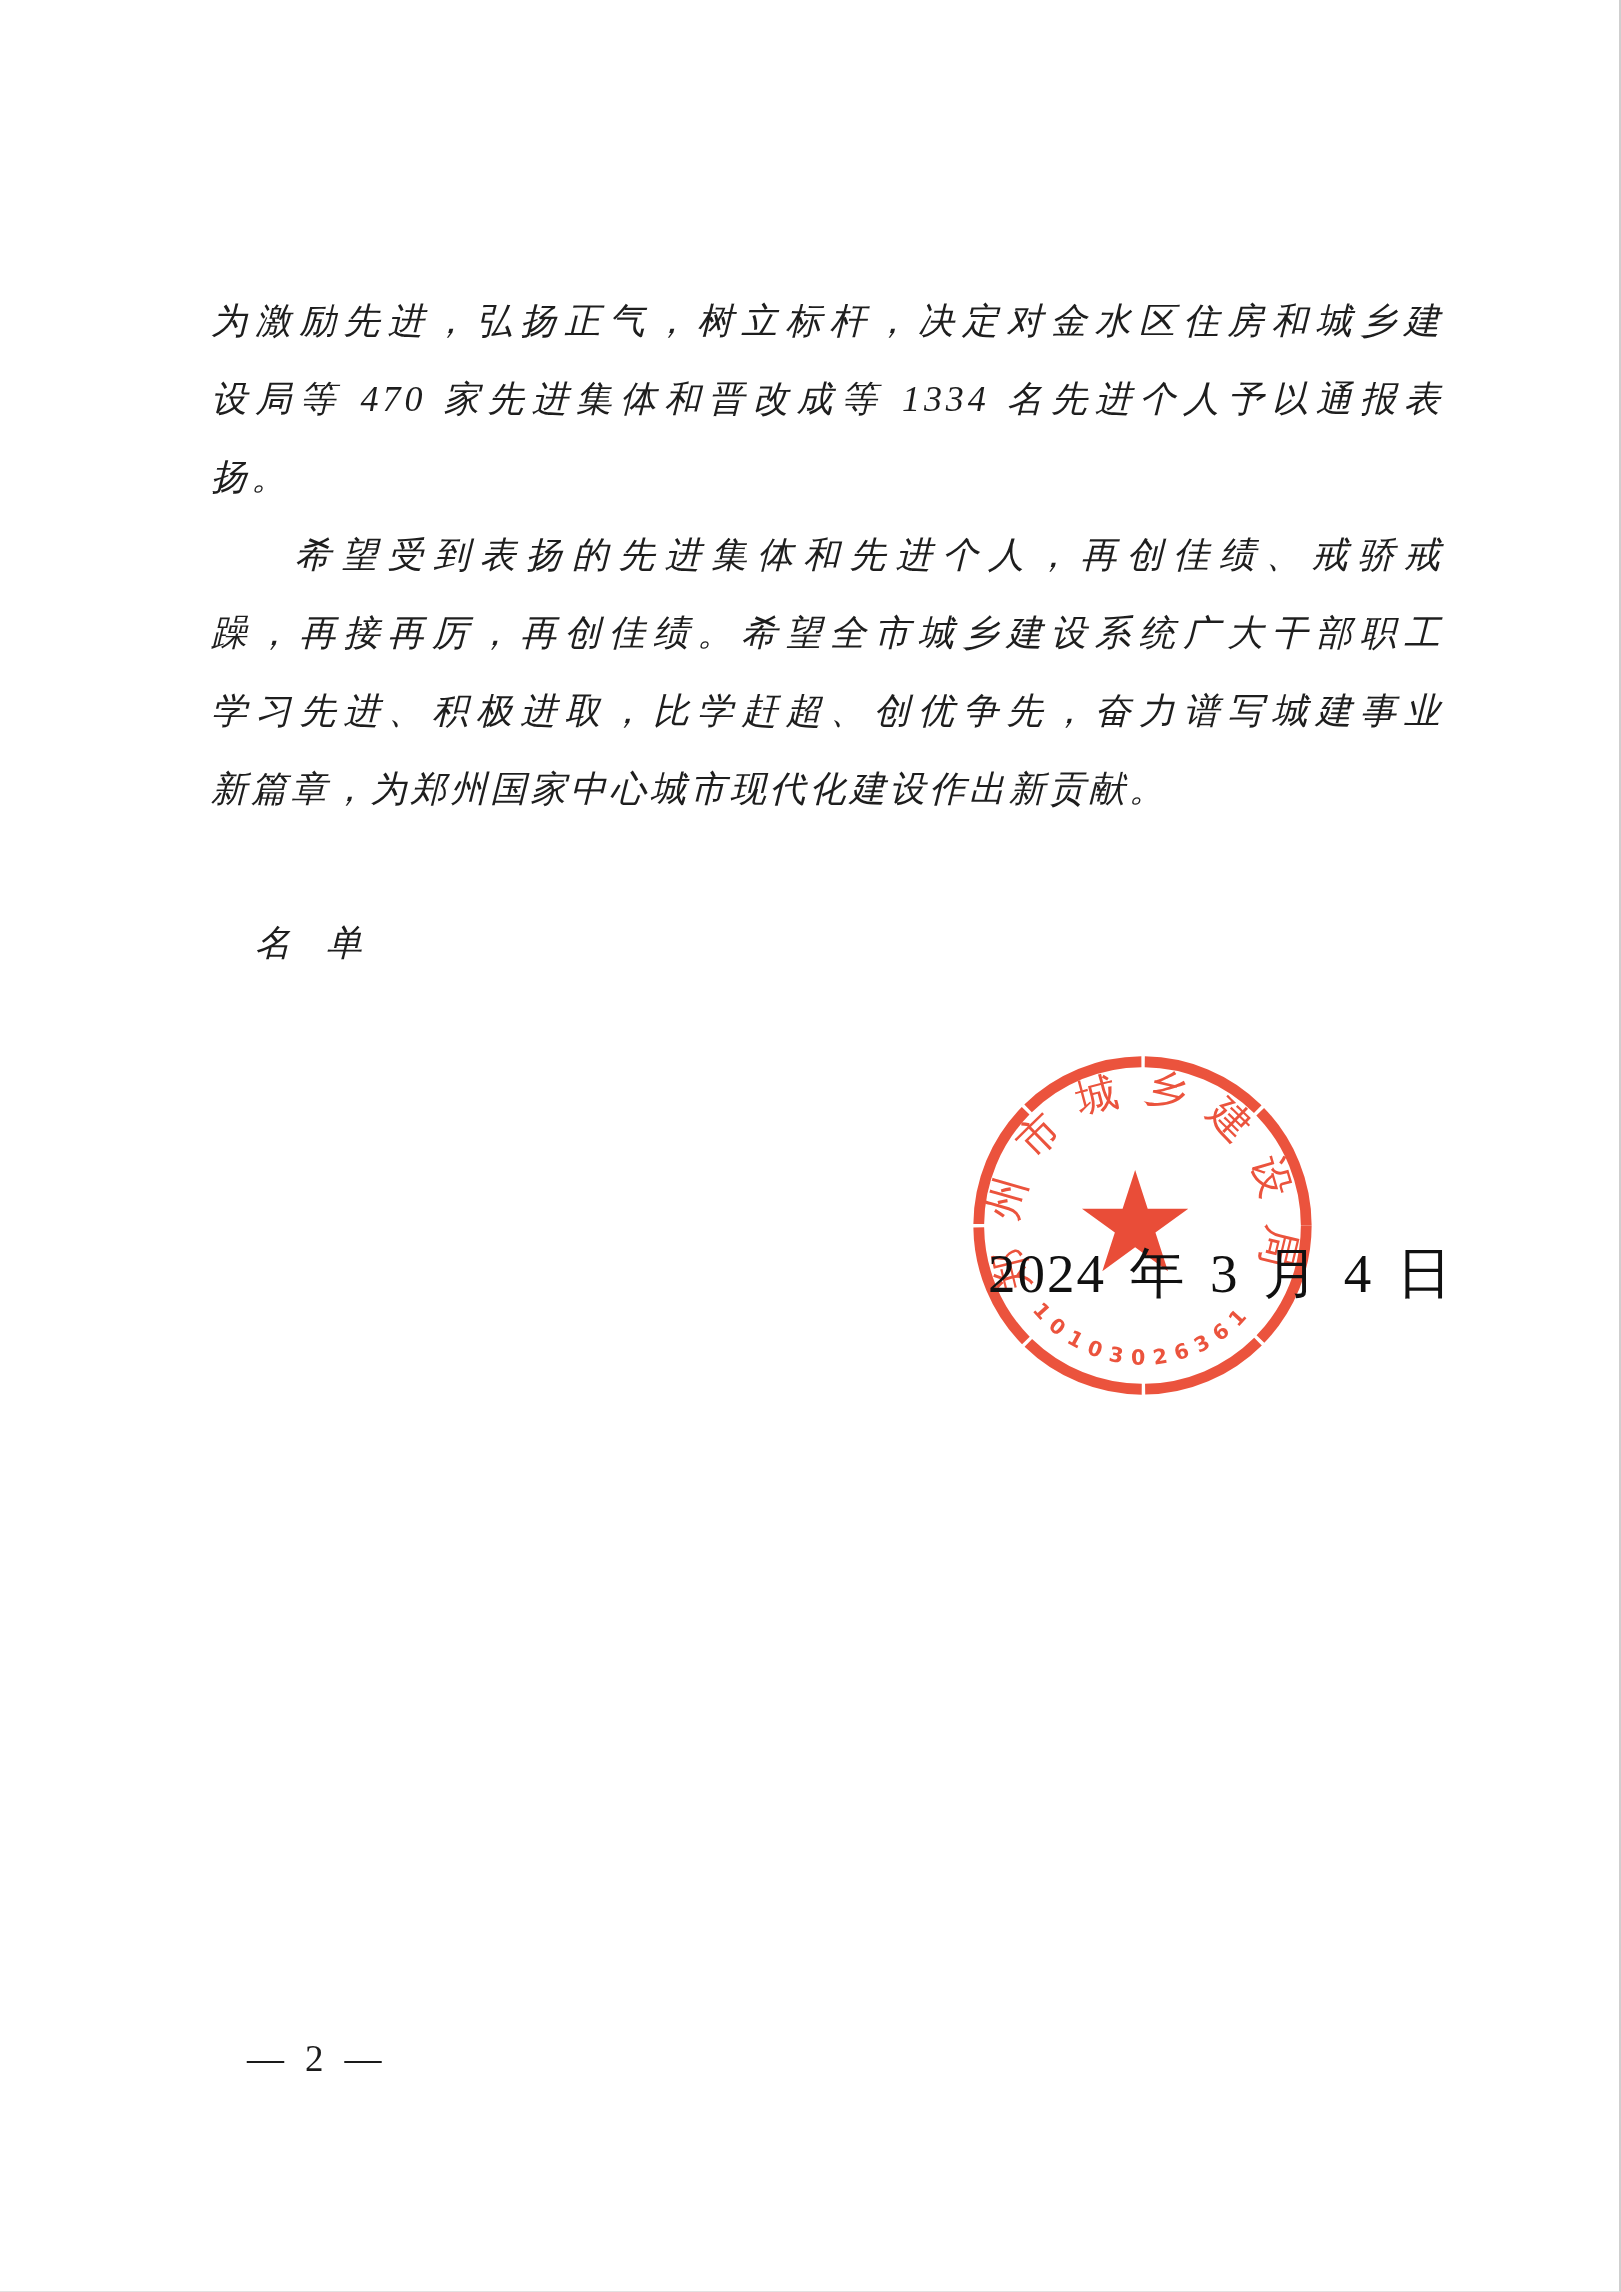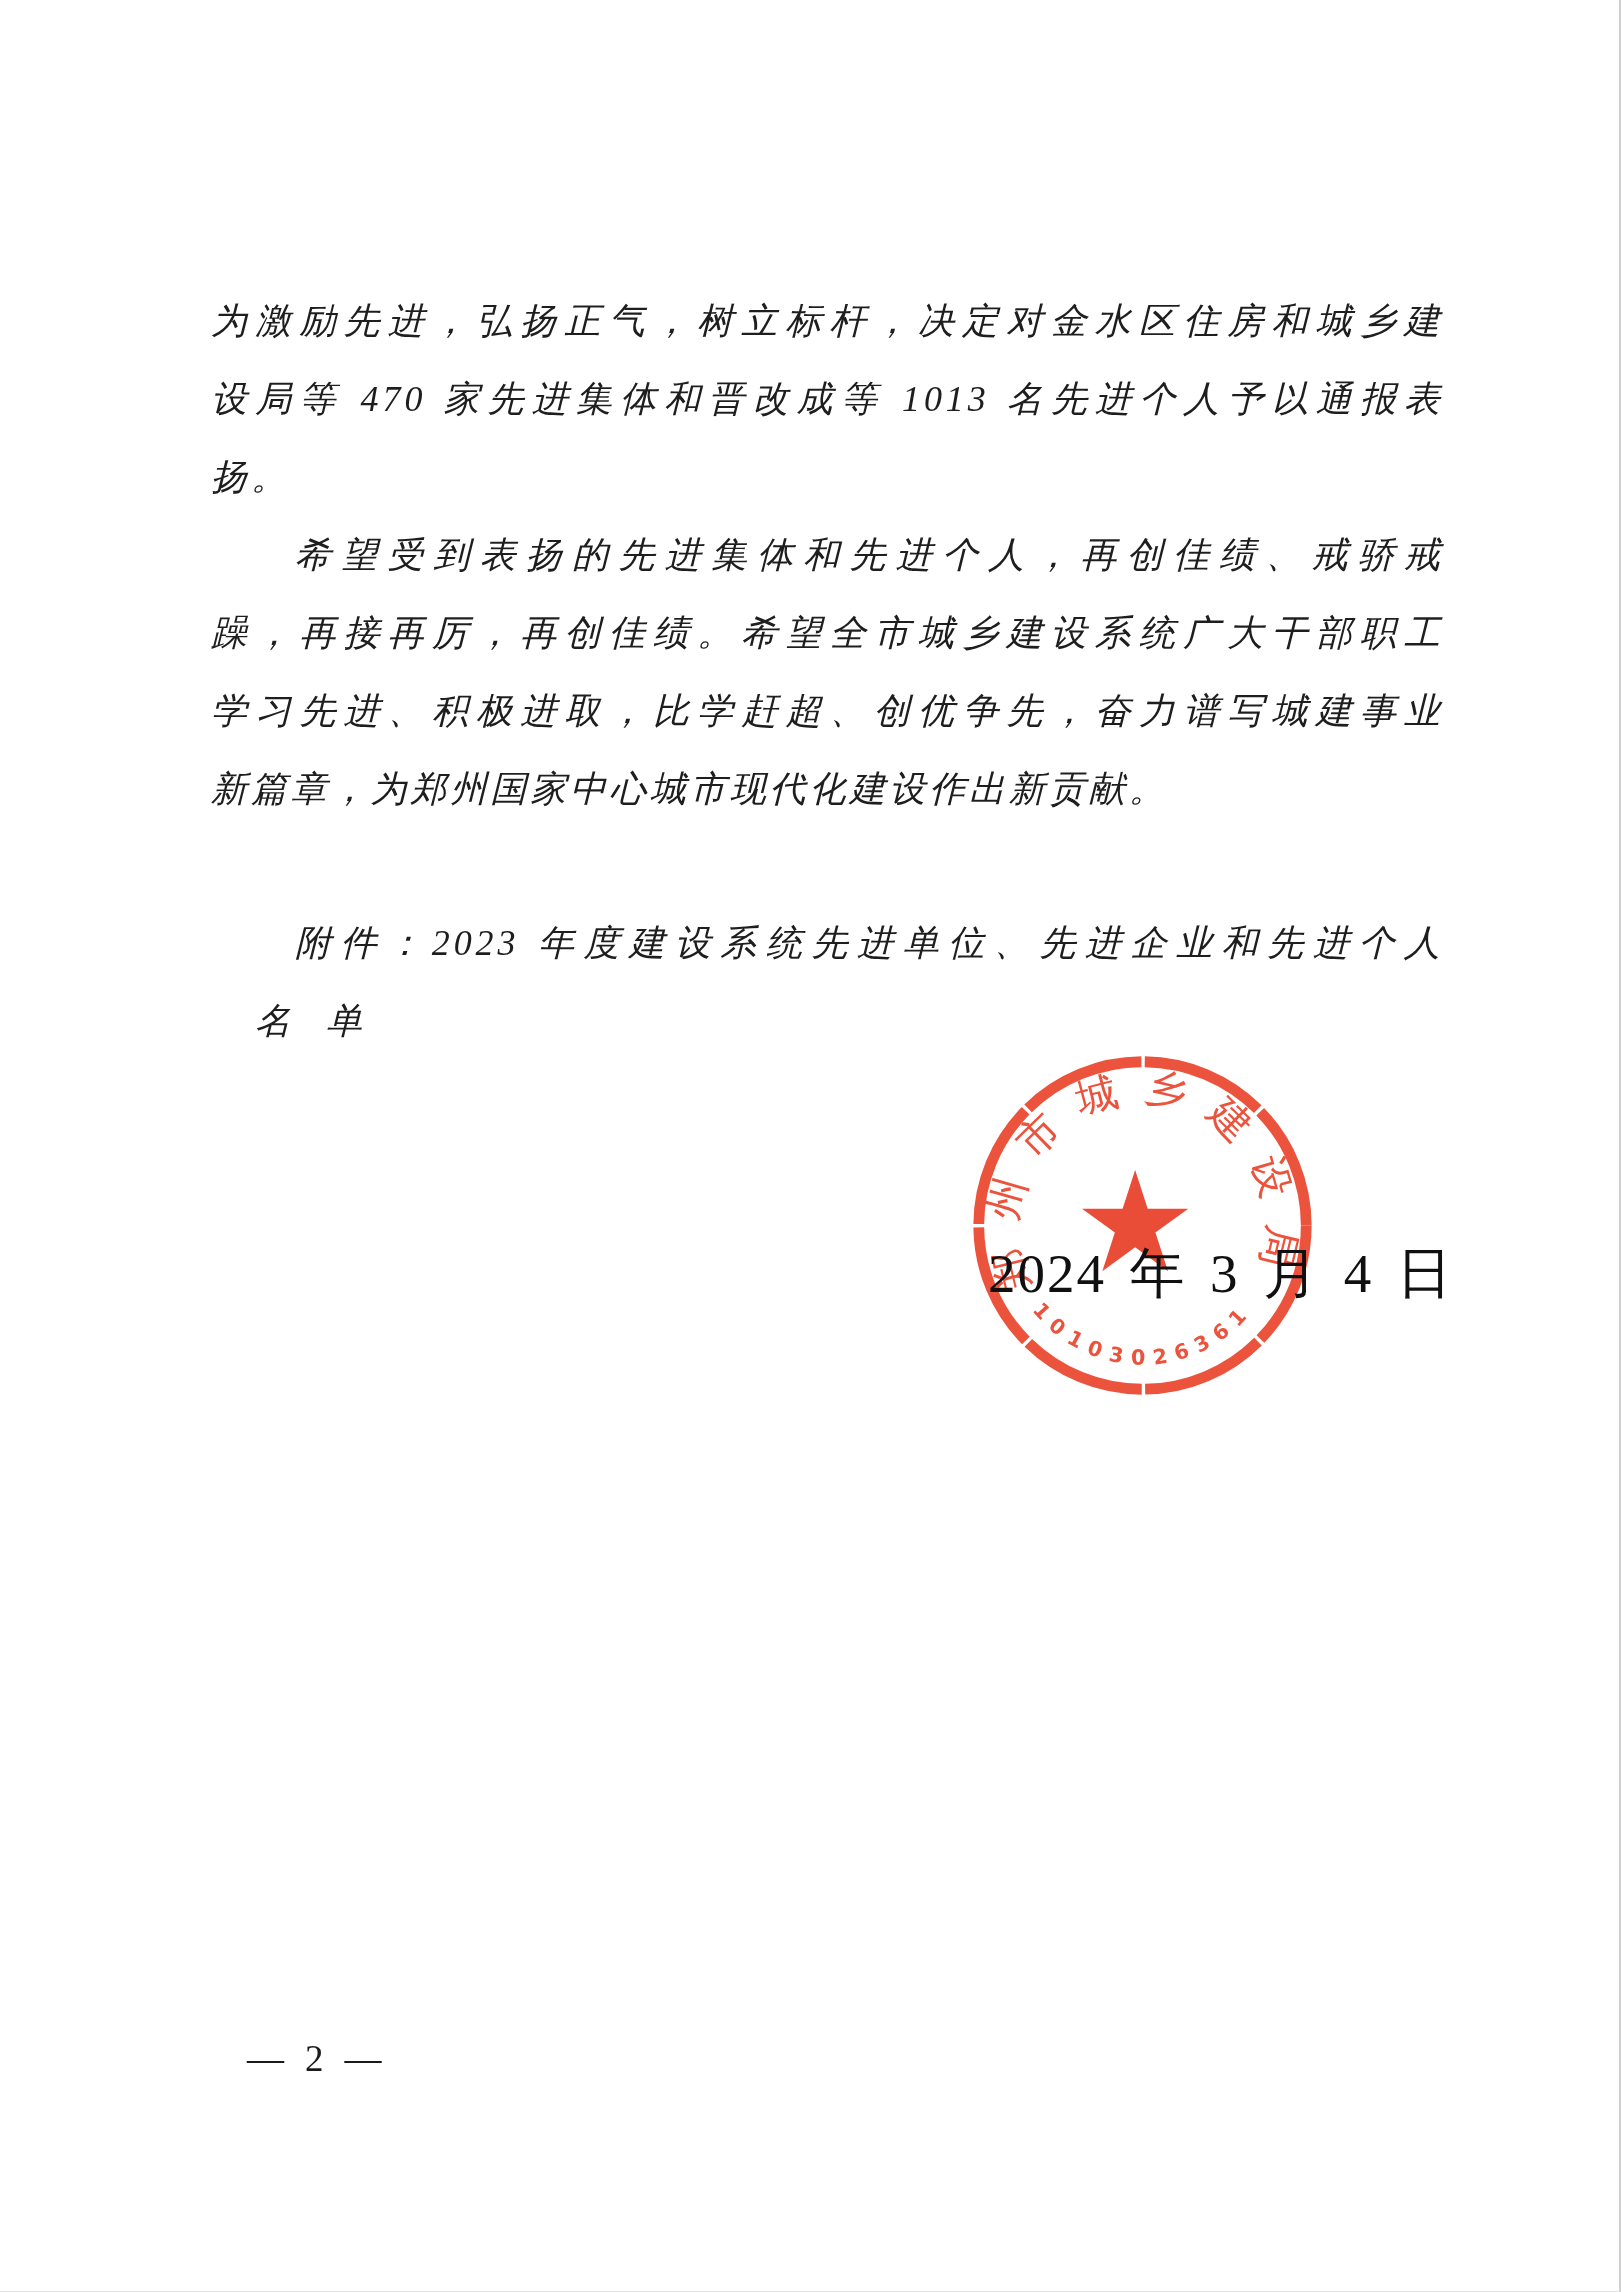--- a/index.html
+++ b/index.html
@@ -91,33 +91,32 @@
 </style>
 </head>
 <body>
 
 <div class="page">
 
   <div class="body-text">
 
     <div>
       <div class="line">为激励先进，弘扬正气，树立标杆，决定对金水区住房和城乡建</div>
-      <div class="line">设局等 470 家先进集体和晋改成等 1013 名先进个人予以通报表</div>
+      <div class="line">设局等 470 家先进集体和晋改成等 1334 名先进个人予以通报表</div>
       <div class="line short">扬。</div>
     </div>
 
     <div>
       <div class="line indent">希望受到表扬的先进集体和先进个人，再创佳绩、戒骄戒</div>
       <div class="line">躁，再接再厉，再创佳绩。希望全市城乡建设系统广大干部职工</div>
       <div class="line">学习先进、积极进取，比学赶超、创优争先，奋力谱写城建事业</div>
       <div class="line short">新篇章，为郑州国家中心城市现代化建设作出新贡献。</div>
     </div>
 
     <div class="attachment">
-      <div class="line indent">附件：2023 年度建设系统先进单位、先进企业和先进个人</div>
       <div class="line short spread">名单</div>
     </div>
 
   </div>
 
   <svg class="seal" width="353" height="353" viewBox="0 0 360 360">
 
     <circle cx="180" cy="180" r="167" fill="none" stroke="#ea472f" stroke-width="11" stroke-dasharray="128 3.5" class="sealstroke"></circle>
 
     <path id="sealTextArc" d="M 65.8 233.3 A 126 126 0 1 1 294.2 233.3" fill="none"></path>

